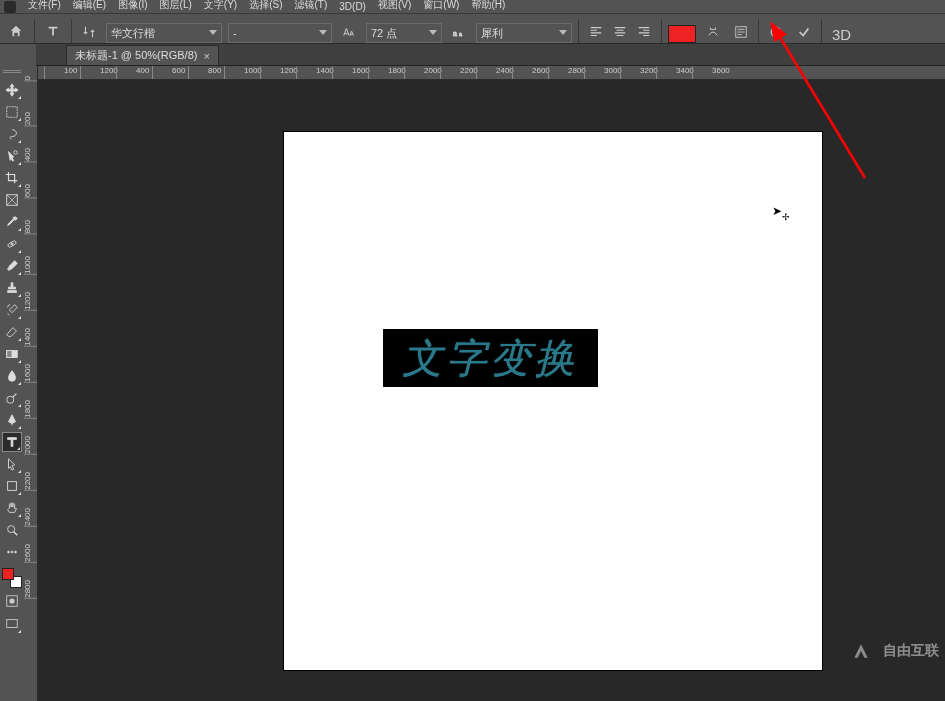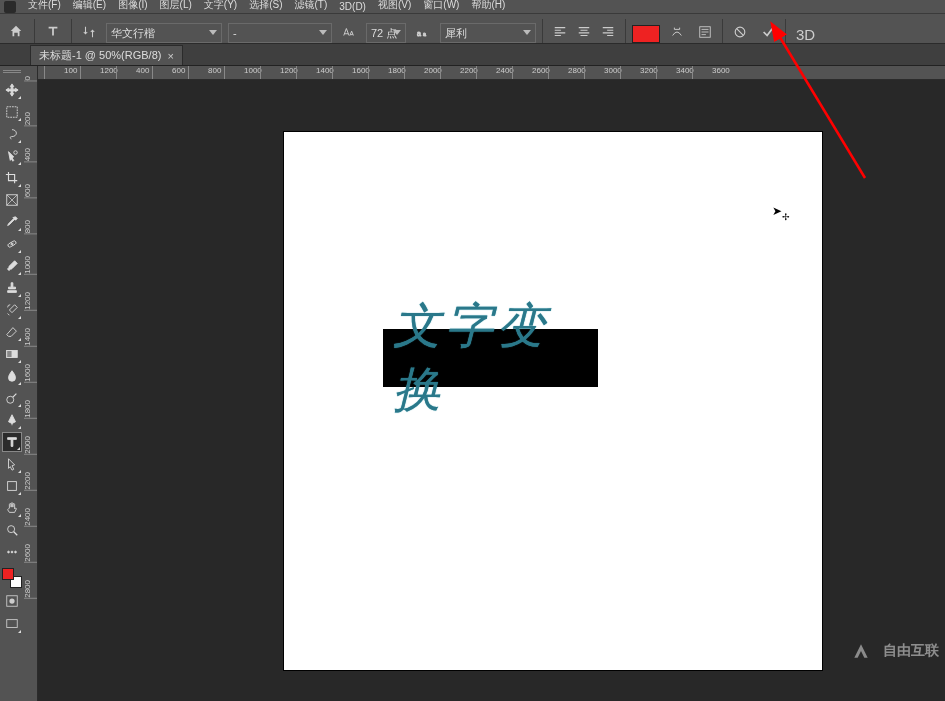--- a/index.html
+++ b/index.html
@@ -12,32 +12,32 @@
 
   
   .options-bar { background: #535353; height: 30px; display: flex; align-items: flex-end; padding: 0 4px; border-bottom: 1px solid #2b2b2b; gap: 6px; }
   .home-btn, .tool-ind { width: 24px; height: 24px; display:flex; align-items:center; justify-content:center; background:#535353; }
   .home-btn svg, .tool-ind svg { width:14px; height:14px; fill:#ccc; }
   .opt-divider { width:1px; height:24px; background:#3a3a3a; }
   .dropdown { background:#535353; border:1px solid #6a6a6a; height:20px; display:flex; align-items:center; padding:0 4px; font-size:11px; color:#ddd; position:relative; }
   .dropdown .caret { position:absolute; right:4px; top:6px; width:0;height:0;border-left:4px solid transparent;border-right:4px solid transparent;border-top:5px solid #bbb;}
   .font-family { width:116px; }
   .font-style { width:104px; }
-  .font-size { width: 40px; }
+  .font-size { width: 76px; }
   .method { width:96px; }
   .icon-btn { width:22px;height:22px; display:flex; align-items:center; justify-content:center; background:#535353; }
   .icon-btn svg{ width:14px;height:14px; fill:#ccc; stroke:#ccc;}
   .align-group { display:flex; gap:2px; }
   .color-swatch { width:28px;height:18px; border:1px solid #222; }
   .accept-btn svg{ stroke:#ccc; fill:none; stroke-width:2;}
   .cancel-btn svg{ stroke:#ccc; fill:none; stroke-width:2;}
   .threeD-label{ font-size:15px; color:#ccc; padding:0 4px;margin-top:33px;}
 
   
-  .tab-bar { background:#3f3f3f; height:22px; display:flex; align-items:flex-end; padding-left:30px; border-bottom:1px solid #222;}
+  .tab-bar { background:#3f3f3f; height:22px; display:flex; align-items:flex-end; padding-left:30px; border-bottom:1px solid #222;margin-left:36px;}
   .doc-tab { background:#535353; height:20px; display:flex; align-items:center; padding:0 8px; font-size:11px; color:#ddd; border:1px solid #2b2b2b; border-bottom:none; gap:6px;}
   .doc-tab .close { font-size:11px; color:#ccc; }
 
   
   .main { display:flex; height: calc(701px - 14px - 30px - 22px); }
   .tool-col { width:24px; background:#535353; display:flex; flex-direction:column; align-items:center; padding-top:4px; gap:2px;}
   .tool-col .grip{ width:18px; height:6px; display:flex; flex-direction:column; gap:1px; margin-bottom:2px;}
   .tool-col .grip div{ height:1px; background:#888;}
   .tool-btn{ width:20px;height:20px; display:flex; align-items:center; justify-content:center; position:relative;}
   .tool-btn.active{ background:#2b2b2b; border:1px solid #888;}
@@ -53,21 +53,21 @@
   .ruler-vert{ width:14px; background:#535353; border-right:1px solid #2b2b2b; position:relative; font-size:8px; color:#ccc; overflow:hidden;}
   .ruler-vert .tick{ position:absolute; left:0; width:14px; border-top:1px solid #888; text-align:left; padding-left:1px; line-height:8px; writing-mode:vertical-rl; text-orientation:mixed; transform:rotate(180deg); font-size:8px;}
 
   .canvas-area{ flex:1; display:flex; flex-direction:column; background:#282828;}
   .ruler-horiz{ height:14px; background:#535353; border-bottom:1px solid #2b2b2b; position:relative; font-size:8px; color:#ccc; overflow:hidden;}
   .ruler-horiz .tick{ position:absolute; top:0; height:14px; border-left:1px solid #888; padding-left:19px;}
 
   .viewport{ flex:1; position:relative; background:#282828; }
   .artboard{ position:absolute; left:246px; top:52px; width:538px; height:538px; background:#fff; box-shadow:0 0 0 1px #000;}
   .text-block{ position:absolute; background:#000; display:flex; align-items:center; justify-content:space-around; padding:4px 10px;}
-  .text-block .glyph{ font-family:"STXingkai","华文行楷","KaiTi",serif; font-size:48px; color:#2a788a; font-style:italic; font-weight:500; letter-spacing:4px; text-shadow:0 0 1px #3a98a8;}
+  .text-block .glyph{ font-family:"STXingkai","华文行楷","KaiTi",serif; font-size:40px; color:#2a788a; font-style:italic; font-weight:500; letter-spacing:4px; text-shadow:0 0 1px #3a98a8;}
   .cursor-pointer{ position:absolute; font-size:12px; color:#000;}
   .cursor-plus{ position:absolute; font-size:9px; color:#000;}
 
   
   .arrow{ position:absolute; pointer-events:none; }
   .arrow svg{ overflow:visible;}
 
   
   .watermark{ position:absolute; right:6px; bottom:40px; display:flex; align-items:center; gap:12px; opacity:0.55;}
   .watermark .wm-logo{ width:20px;height:20px; }

